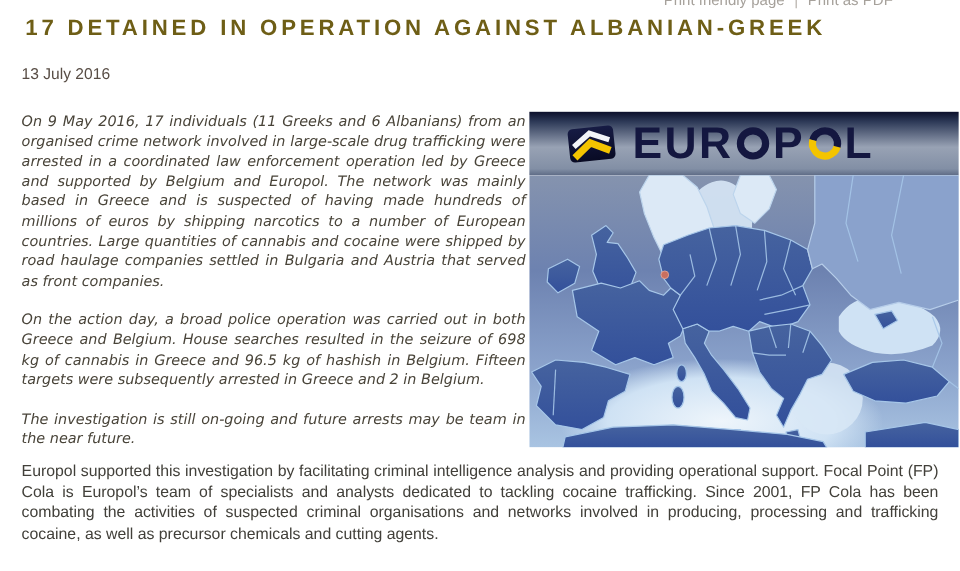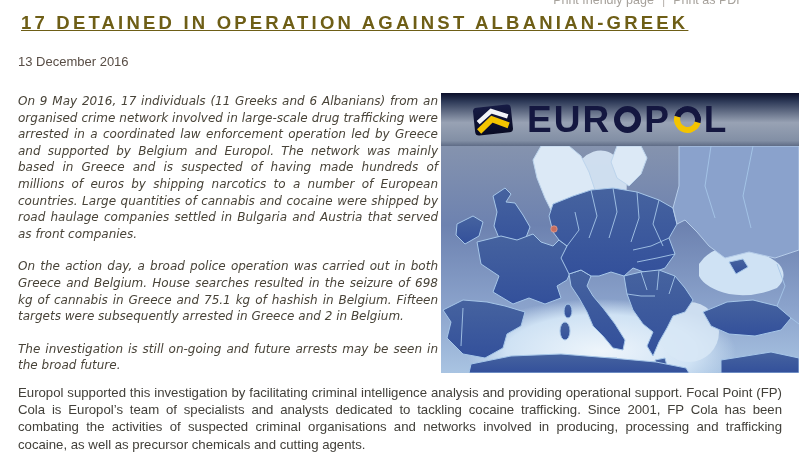--- a/index.html
+++ b/index.html
@@ -7,21 +7,21 @@
         font-family:"Liberation Sans",sans-serif;}
 
   
   .print-bar{position:absolute;top:-7px;right:56px;font-size:12.5px;color:#a6a19b;white-space:nowrap;}
   .print-bar a{color:#a6a19b;text-decoration:none;cursor:pointer;}
   .print-sep{margin:0 8px;color:#b8b3ad;}
 
   
   .title{margin:11px 28px 0 21px;color:#6e5e16;font-size:18.5px;font-weight:bold;
          letter-spacing:3.2px;line-height:24px;}
-  .title span{display:block;text-decoration:underline;}
+  .title span{display:block;}
 
   .date{margin:19px 0 0 18px;font-size:13px;color:#584d45;}
 
   
   .content{display:flex;align-items:flex-start;margin-top:24px;}
   .left-col{width:420px;padding-left:18px;flex:none;font-style:italic;}
   .left-col p{margin:0 0 16px 0;text-align:justify;font-family:"DejaVu Sans",sans-serif;
               font-size:12px;line-height:16.6px;color:#494439;}
   .left-col p:last-child{margin-bottom:0;}
 
@@ -45,28 +45,28 @@
 <div class="page">
 
   <div class="print-bar">
     <a href="#">Print friendly page</a><span class="print-sep">|</span><a href="#">Print as PDF</a>
   </div>
 
   <h1 class="title">
     <span>17 DETAINED IN OPERATION AGAINST ALBANIAN-GREEK</span>
   </h1>
 
-  <div class="date">13 December 2016</div>
+  <div class="date">13 July 2016</div>
 
   <div class="content">
 
     <div class="left-col">
       <p>On 9 May 2016, 17 individuals (11 Greeks and 6 Albanians) from an organised crime network involved in large-scale drug trafficking were arrested in a coordinated law enforcement operation led by Greece and supported by Belgium and Europol. The network was mainly based in Greece and is suspected of having made hundreds of millions of euros by shipping narcotics to a number of European countries. Large quantities of cannabis and cocaine were shipped by road haulage companies settled in Bulgaria and Austria that served as front companies.</p>
-      <p>On the action day, a broad police operation was carried out in both Greece and Belgium. House searches resulted in the seizure of 698 kg of cannabis in Greece and 75.1 kg of hashish in Belgium. Fifteen targets were subsequently arrested in Greece and 2 in Belgium.</p>
-      <p>The investigation is still on-going and future arrests may be seen in the broad future.</p>
+      <p>On the action day, a broad police operation was carried out in both Greece and Belgium. House searches resulted in the seizure of 698 kg of cannabis in Greece and 96.5 kg of hashish in Belgium. Fifteen targets were subsequently arrested in Greece and 2 in Belgium.</p>
+      <p>The investigation is still on-going and future arrests may be team in the near future.</p>
     </div>
 
     <div class="press-image">
 
       <div class="banner">
         <svg class="logo-icon" width="44" height="34" viewBox="0 0 44 34">
           <defs>
             <linearGradient id="tileGrad" x1="0" y1="0" x2="0" y2="1">
               <stop offset="0" stop-color="#161b44"></stop>
                 <stop offset="1" stop-color="#090b24"></stop>

